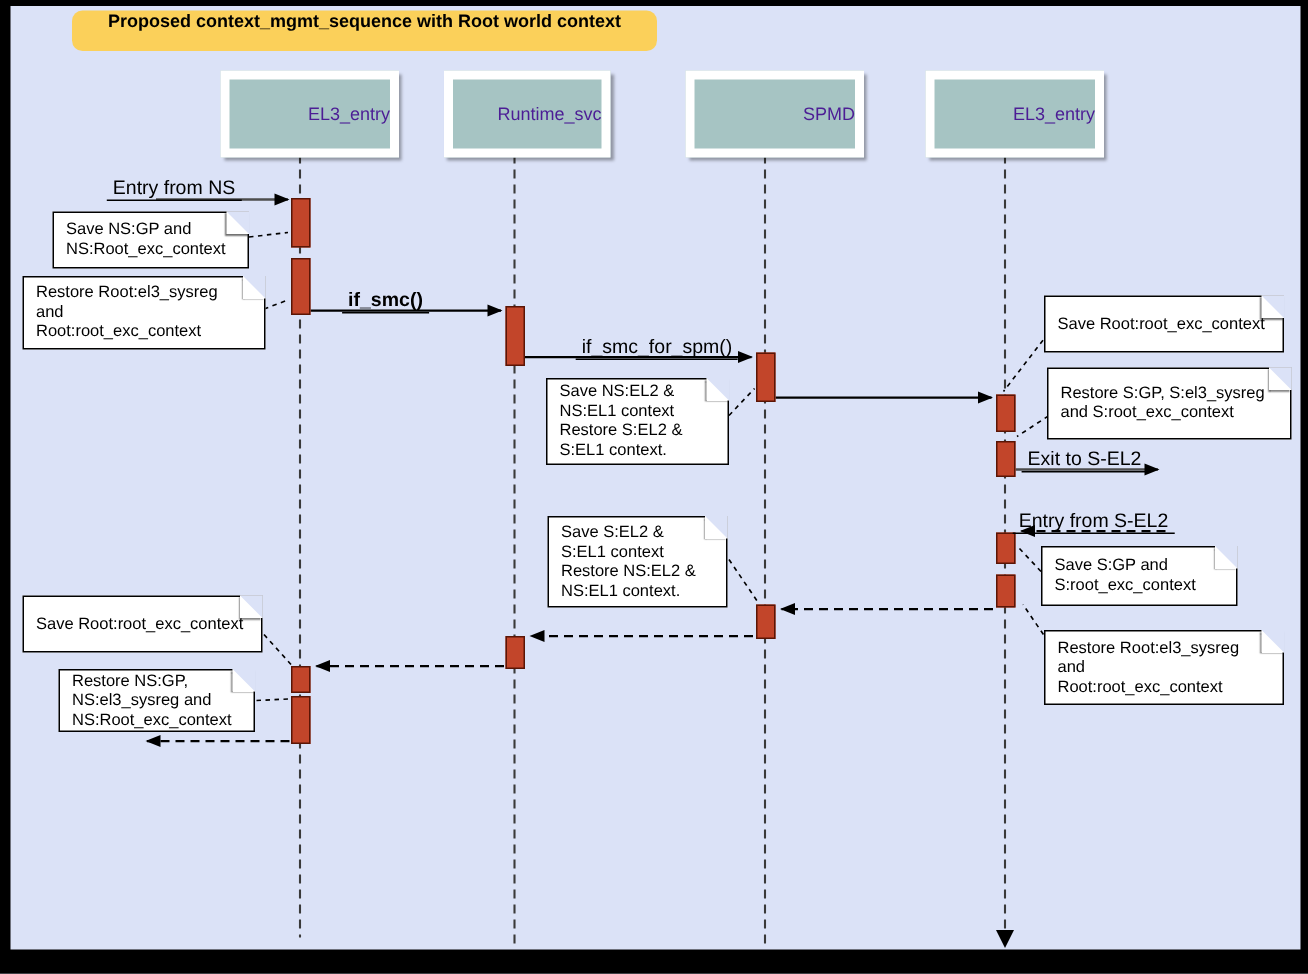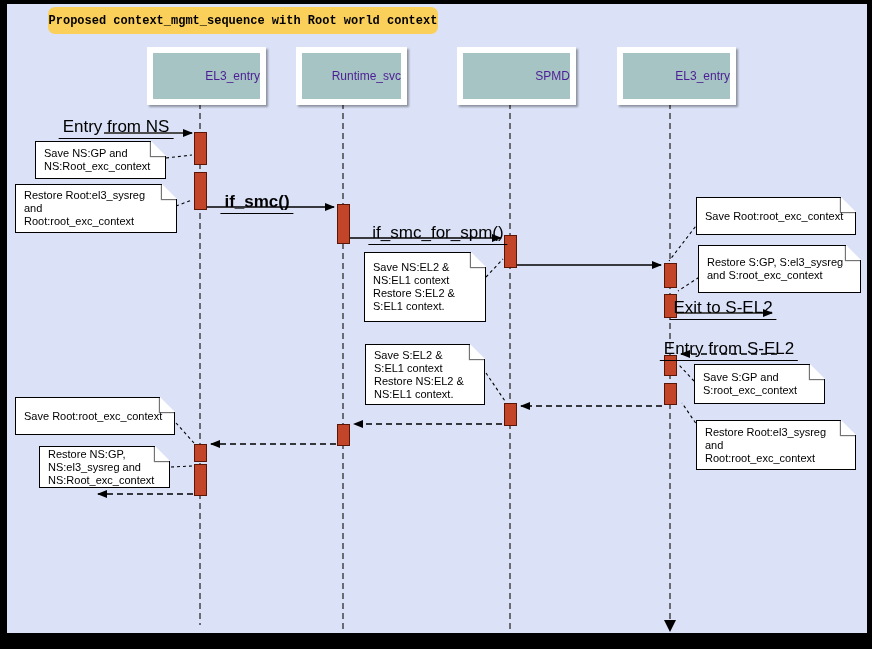--- a/index.html
+++ b/index.html
@@ -1,34 +1,34 @@
 <!DOCTYPE html>
 <html><head>
 <meta charset="utf-8">
 <style>
   html,body{margin:0;padding:0;}
   body{font-family:"Liberation Sans",sans-serif;background:#222;}
   #canvas{position:relative;width:872px;height:649px;background:#000;overflow:hidden;}
   .paper{position:absolute;left:7px;top:4px;width:860px;height:629px;background:#dbe2f7;}
   #wires{position:absolute;left:0;top:0;z-index:2;pointer-events:none;}
   .banner{position:absolute;left:48px;top:7px;width:390px;height:27px;background:#fbd05a;
-          border-radius:7px;z-index:4;display:flex;align-items:center;justify-content:center;
-          font-size:12px;font-weight:bold;color:#000;font-family:Liberation Mono, monospace;}
+          border-radius:7px;z-index:4;display:flex;align-items:flex-start;justify-content:center;
+          font-size:12px;font-weight:bold;color:#000;}
   .head{position:absolute;top:47px;height:46px;background:#a6c4c3;border:6px solid #ffffff;
         box-shadow:2px 2px 2px rgba(0,0,0,0.35);z-index:3;display:flex;align-items:center;
         justify-content:flex-end;font-size:12px;color:#4c1d95;}
   .bar{position:absolute;width:13px;background:#c2452a;border:1px solid #5a1505;z-index:3;
        box-sizing:border-box;}
   .note{position:absolute;background:#fff;border:1px solid #000;z-index:4;display:flex;
         align-items:center;padding:2px 8px;box-sizing:border-box;}
   .note::after{content:"";position:absolute;top:-1px;right:-1px;width:0;height:0;
         border-style:solid;border-width:0 15px 15px 0;border-color:#dbe2f7 #dbe2f7 #fff #fff;
         box-shadow:-1px 1px 1px rgba(0,0,0,0.55);}
   .note-text{white-space:pre-line;font-size:11px;line-height:13px;color:#000;}
-  .msg-label{position:absolute;transform:translateX(-50%);white-space:nowrap;font-size:17px;
+  .msg-label{position:absolute;transform:translateX(-50%);white-space:nowrap;font-size:13px;
         color:#000;border-bottom:1px solid #000;padding:0 4px 1px 4px;z-index:5;}
 </style>
 </head>
 <body>
 
 <div id="canvas">
   <div class="paper"></div>
 
   <svg id="wires" width="872" height="649" viewBox="0 0 872 649">
     <defs>
@@ -105,21 +105,21 @@
 
   <div class="note" style="left:35px;top:141px;width:131px;height:38px;">
     <span class="note-text">Save NS:GP and
 NS:Root_exc_context</span>
   </div>
   <div class="note" style="left:15px;top:184px;width:162px;height:49px;">
     <span class="note-text">Restore Root:el3_sysreg
 and
 Root:root_exc_context</span>
   </div>
-  <div class="note" style="left:364px;top:252px;width:122px;height:70px;">
+  <div class="note" style="left:364px;top:252px;width:122px;height:58px;">
     <span class="note-text">Save NS:EL2 &amp;
 NS:EL1 context
 Restore S:EL2 &amp;
 S:EL1 context.</span>
   </div>
   <div class="note" style="left:696px;top:197px;width:160px;height:38px;">
     <span class="note-text">Save Root:root_exc_context</span>
   </div>
   <div class="note" style="left:698px;top:245px;width:163px;height:48px;">
     <span class="note-text">Restore S:GP, S:el3_sysreg

